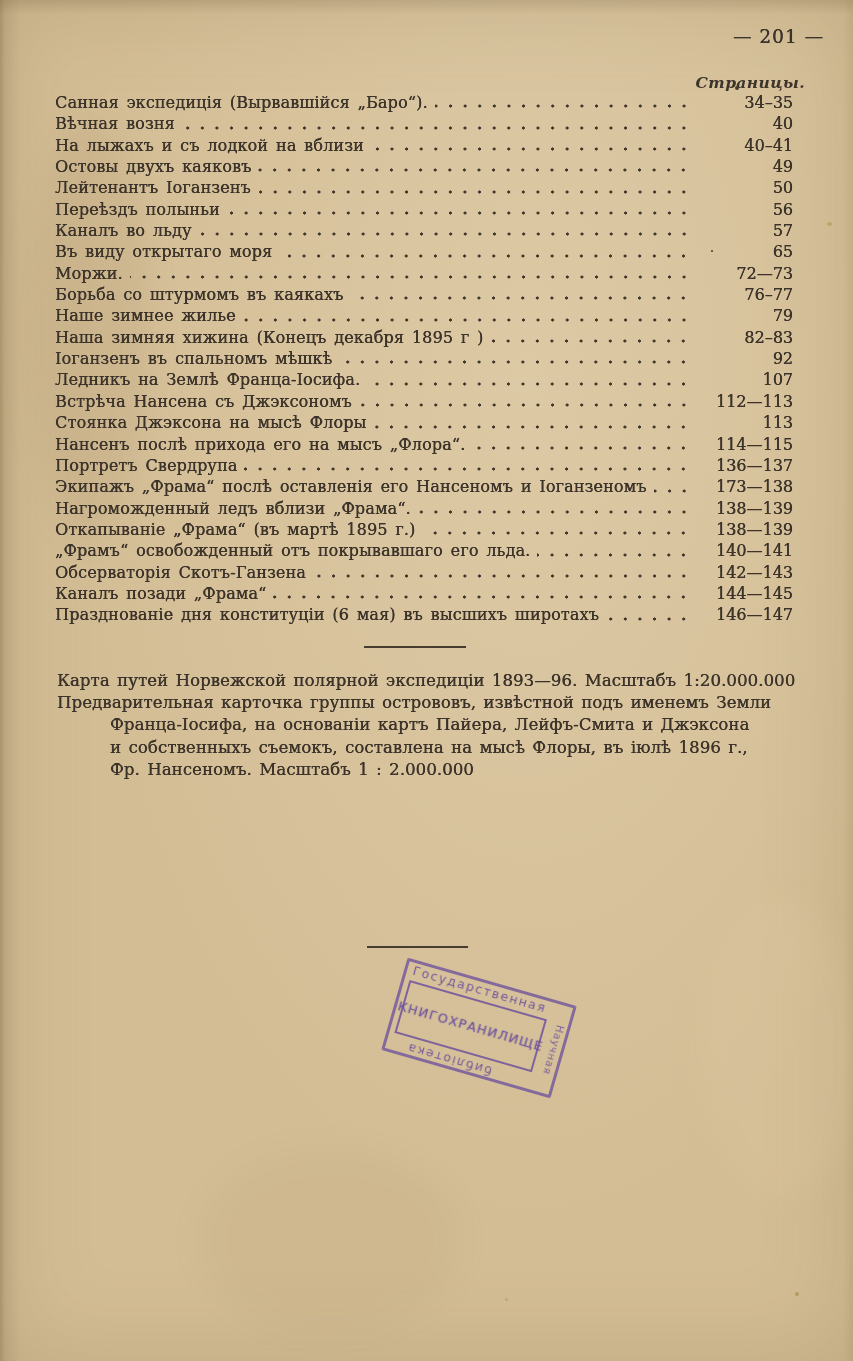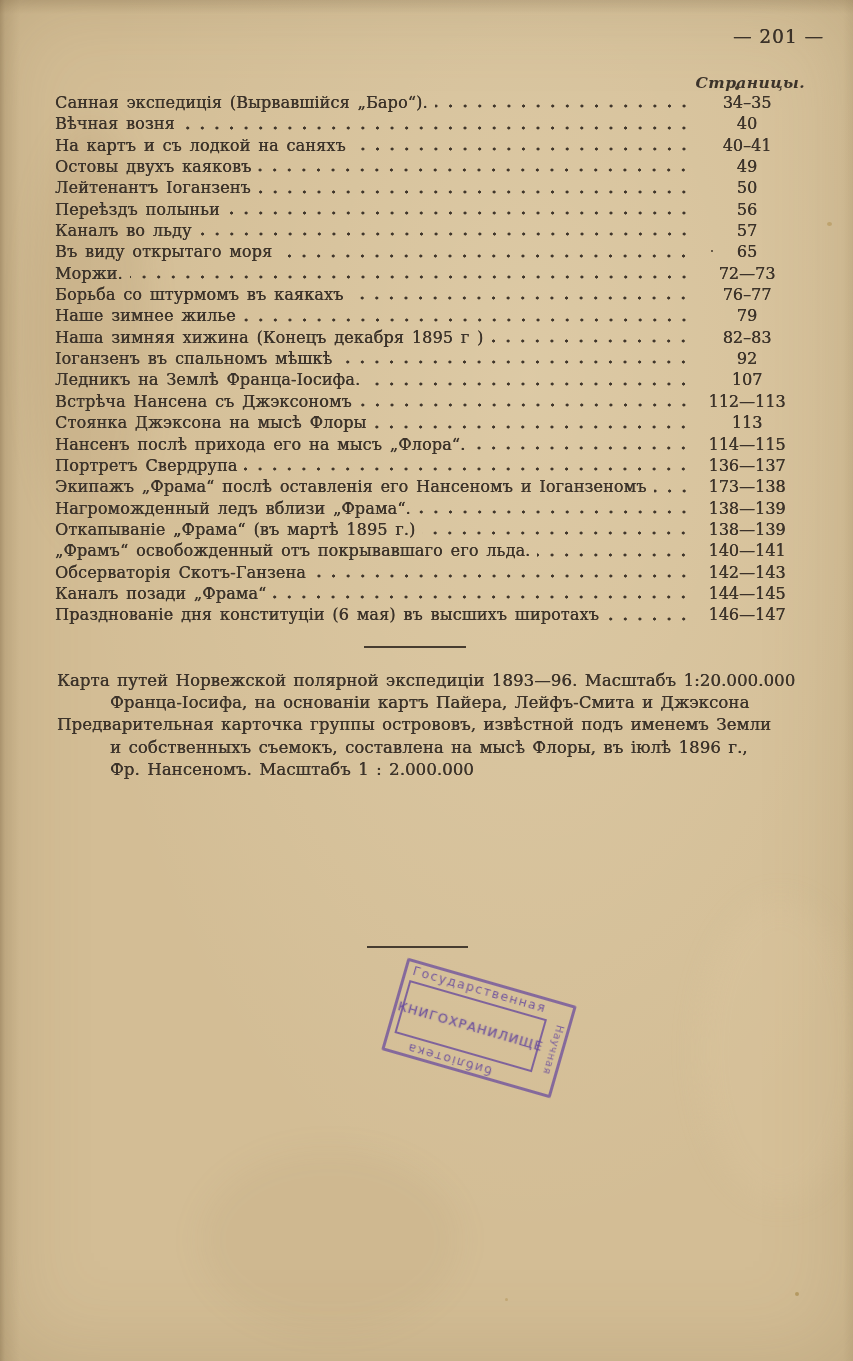--- a/index.html
+++ b/index.html
@@ -38,21 +38,21 @@
   .toc-row {
     display:flex; align-items:baseline; height:21.35px;
     font-size:16px; white-space:nowrap;
   }
   .toc-title { flex:0 0 auto; word-spacing:2.5px; letter-spacing:0.15px; text-shadow:0.3px 0 0 currentColor; }
   .leader {
     flex:1 1 auto; align-self:flex-end; height:8px; margin:0 10px 4px 7px;
     background-image: radial-gradient(circle, #40362b 1.35px, rgba(64,54,43,0) 1.8px);
     background-size:14.6px 8px; background-repeat:repeat-x; background-position:right center;
   }
-  .toc-pages { flex:0 0 92px; text-align:center; font-size:16px; text-shadow:0.3px 0 0 currentColor; }
+  .toc-pages { flex:0 0 92px; text-align:right; font-size:16px; text-shadow:0.3px 0 0 currentColor; }
 
   .rule { position:absolute; height:2px; background:#463c30; }
   .rule-1 { top:646px; left:364px; width:102px; }
   .rule-2 { top:946px; left:367px; width:101px; }
 
   .notes { position:absolute; top:670px; left:57px; width:660px; }
   .note-line {
     font-size:16.5px; line-height:22.2px; white-space:nowrap;
     word-spacing:2px; letter-spacing:0.1px; text-shadow:0.3px 0 0 currentColor;
   }
@@ -118,21 +118,21 @@
       <span class="toc-pages">34–35</span>
     </div>
 
     <div class="toc-row">
       <span class="toc-title">Вѣчная возня</span>
       <span class="leader"></span>
       <span class="toc-pages">40</span>
     </div>
 
     <div class="toc-row">
-      <span class="toc-title">На картъ и съ лодкой на саняхъ</span>
+      <span class="toc-title">На лыжахъ и съ лодкой на вблизи</span>
       <span class="leader"></span>
       <span class="toc-pages">40–41</span>
     </div>
 
     <div class="toc-row">
       <span class="toc-title">Остовы двухъ каяковъ</span>
       <span class="leader"></span>
       <span class="toc-pages">49</span>
     </div>
 
@@ -261,23 +261,23 @@
       <span class="leader"></span>
       <span class="toc-pages">146—147</span>
     </div>
   </div>
 
   <div class="rule rule-1"></div>
 
   <div class="notes">
     <div class="note-line">Карта путей Норвежской полярной экспедиціи 1893—96. Масштабъ 1:20.000.000</div>
 
+    <div class="note-line">Предварительная карточка группы острововъ, извѣстной подъ именемъ Земли</div>
+
     <div class="note-line indent">Франца-Іосифа, на основаніи картъ Пайера, Лейфъ-Смита и Джэксона</div>
-
-    <div class="note-line">Предварительная карточка группы острововъ, извѣстной подъ именемъ Земли</div>
 
     <div class="note-line indent">и собственныхъ съемокъ, составлена на мысѣ Флоры, въ іюлѣ 1896 г.,</div>
 
     <div class="note-line indent">Фр. Нансеномъ. Масштабъ 1 : 2.000.000</div>
   </div>
 
   <div class="rule rule-2"></div>
 
   <div class="stamp">
     <div class="stamp-top">Государственная</div>

